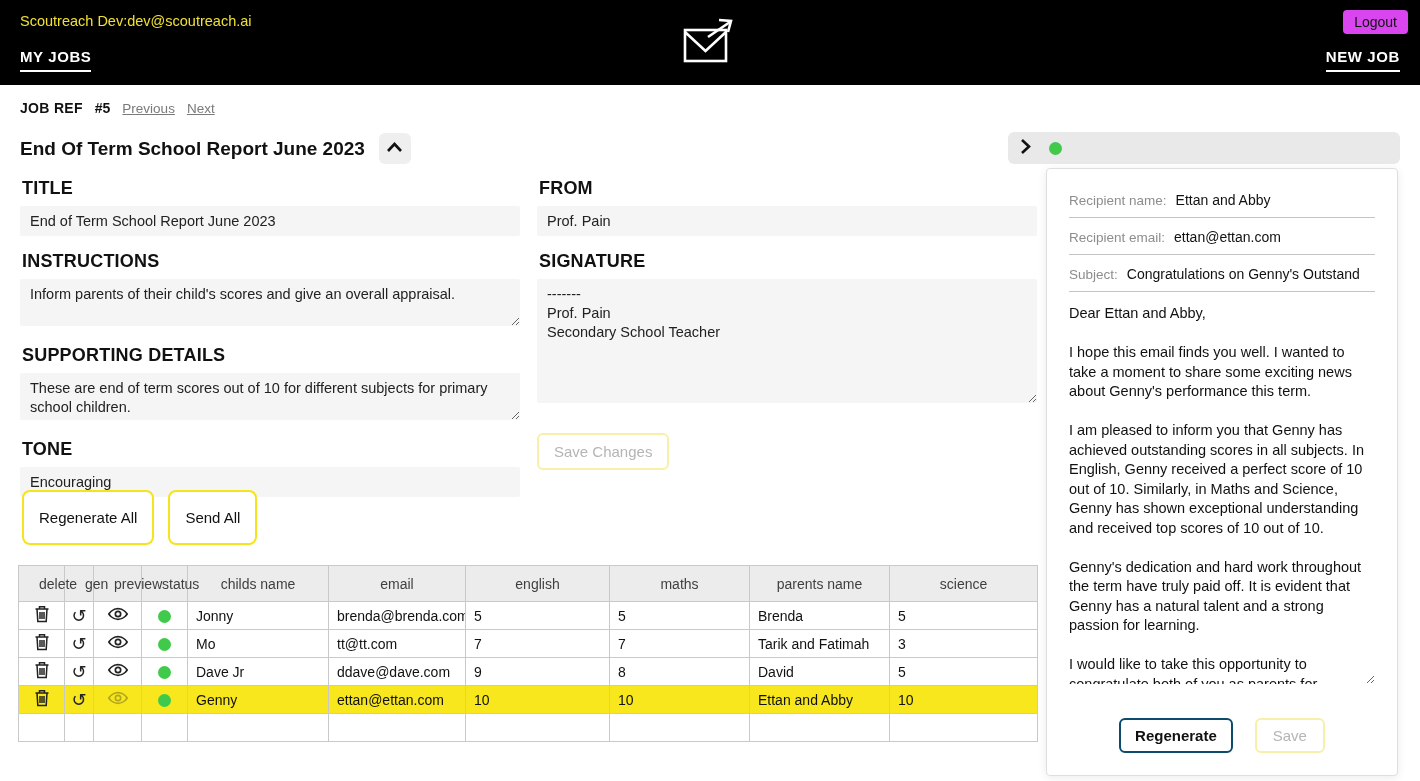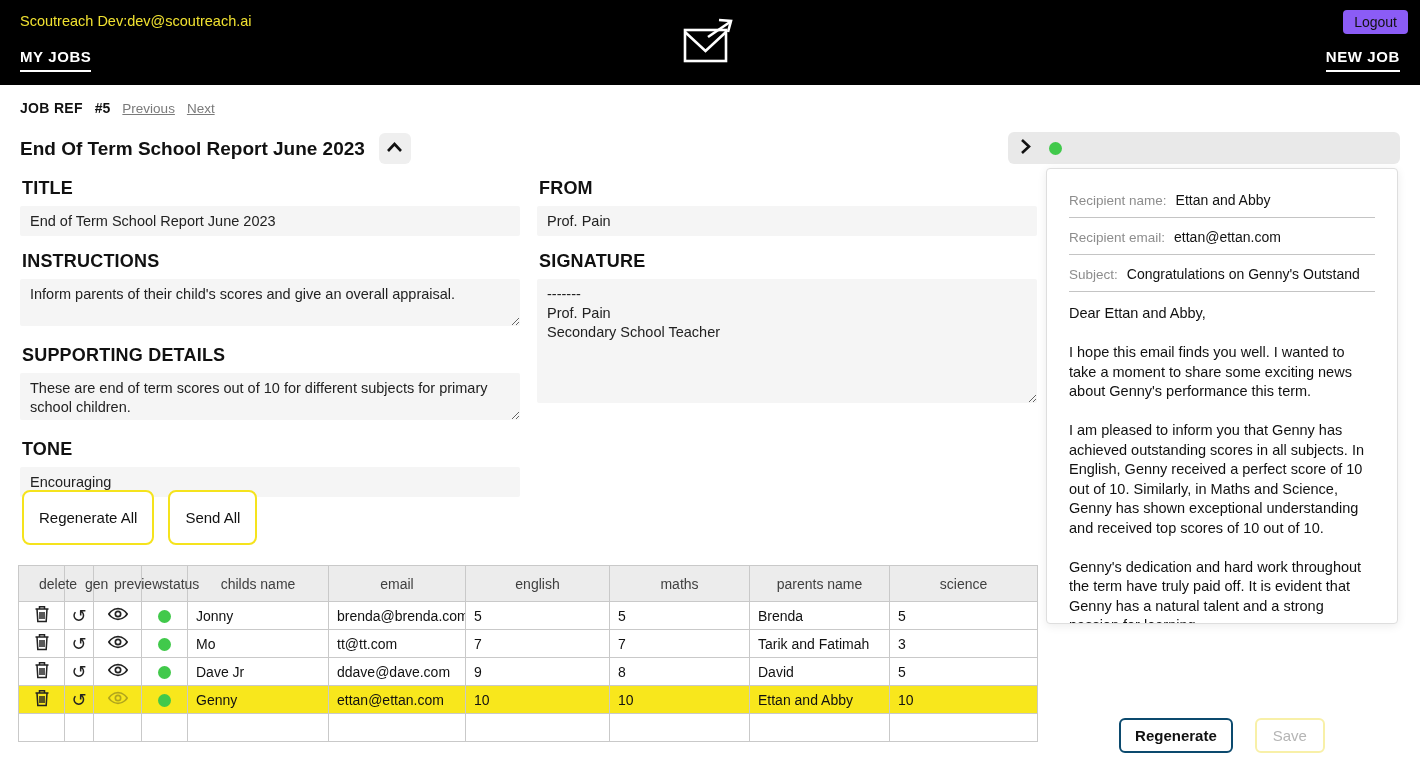--- a/index.html
+++ b/index.html
@@ -3,21 +3,21 @@
 <meta charset="utf-8">
 <style>
   * { box-sizing: border-box; margin: 0; padding: 0; }
   html,body { background:#fff; }
   body { font-family: "Liberation Sans", sans-serif; }
   .screen { position:relative; width:1420px; height:781px; background:#fff; overflow:hidden; }
 
   
   .topbar { position:absolute; top:0; left:0; width:1420px; height:85px; background:#000; }
   .brand { position:absolute; top:13px; left:20px; color:#f0e130; font-size:14.5px; }
-  .logout-btn { position:absolute; top:10px; right:12px; background:#8b5cf6; color:#111;
+  .logout-btn { position:absolute; top:10px; right:12px; background:#d946ef; color:#111;
     border:none; border-radius:4px; padding:4px 11px; font-size:14px; cursor:pointer;
     font-family:inherit; }
   .nav-link { position:absolute; bottom:13px; color:#fff; font-weight:700; font-size:15px;
     letter-spacing:.6px; text-decoration:none; border-bottom:2px solid #fff; padding-bottom:5px; }
   .nav-left { left:20px; }
   .nav-right { right:20px;margin-left:30px; }
   .mail-icon { position:absolute; top:18px; left:50%; transform:translateX(-50%); }
 
   
   .jobref-row { position:absolute; top:100px; left:20px; display:flex; align-items:baseline; gap:12px; }
@@ -57,21 +57,21 @@
   .icon-btn { background:none; border:0; cursor:pointer; display:inline-flex; align-items:center;
     justify-content:center; vertical-align:middle; color:#222; }
   .undo-glyph { font-family:"DejaVu Sans", sans-serif; font-size:18px; line-height:1; color:#222; }
   .dot { display:inline-block; width:13px; height:13px; border-radius:50%; background:#41c94b; vertical-align:middle; }
   .dim { opacity:.33; }
 
   
   .preview-toggle { position:absolute; top:132px; left:1008px; width:392px; height:32px;
     background:#e9e9e9; border-radius:6px; display:flex; align-items:center; gap:18px;
     padding:0 12px; border:none; cursor:pointer; }
-  .preview-panel { position:absolute; top:168px; left:1046px; width:352px; height:456px;
+  .preview-panel { position:absolute; top:168px; left:1046px; width:352px; height:608px;
     background:#fff; border:1px solid #dedede; border-radius:4px;
     box-shadow:0 2px 10px rgba(0,0,0,.08); padding:12px 22px 0; overflow:hidden; }
   .prow { display:flex; align-items:baseline; gap:9px; border-bottom:1px solid #c4c4c4; padding:11px 0 9px; }
   .plabel { font-size:13.5px; color:#8d8d8d; white-space:nowrap; }
   .pvalue { flex:1; border:0; outline:none; font-family:inherit; font-size:14px; color:#111;
     white-space:nowrap; overflow:hidden; background:transparent; }
   .body-ta { width:100%; height:392px; border:0; outline:none; resize:vertical;
     font-family:inherit; font-size:14.5px; line-height:19.5px; color:#111; padding:12px 2px 0 0; background:#fff; }
   .preview-actions { position:absolute; top:718px; left:1046px; width:352px; display:flex;
     justify-content:center; gap:22px; }
@@ -139,20 +139,21 @@
       <div class="field">
         <label class="field-label">FROM</label>
         <input class="tb" value="Prof. Pain" style="">
       </div>
       <div class="field">
         <label class="field-label">SIGNATURE</label>
         <textarea class="tb ta-l" style="">-------
 Prof. Pain
 Secondary School Teacher</textarea>
       </div>
+      <button class="btn save-changes">Save Changes</button>
     </div>
   </div>
 
   <div class="actions-row">
     <button class="btn big-btn">Regenerate All</button>
     <button class="btn big-btn">Send All</button>
   </div>
 
   <div class="recipients">
     <table>

